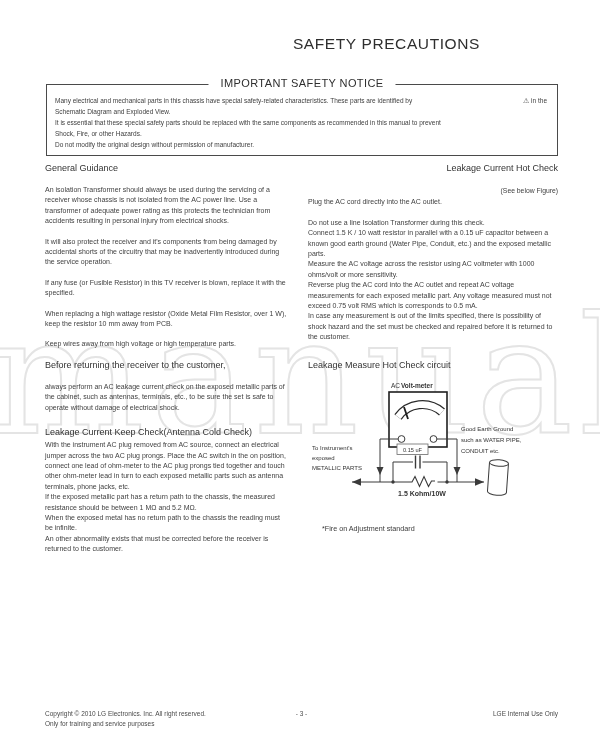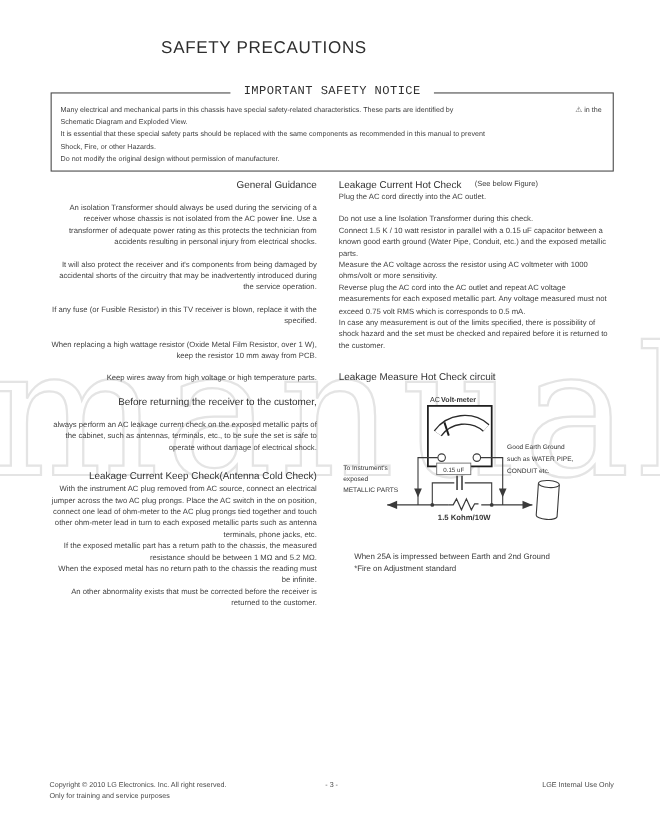--- a/index.html
+++ b/index.html
@@ -10,47 +10,47 @@
   }
   
   .watermark {
     position:absolute; left:-10px; top:294px; width:640px; height:200px;
     font-family:"DejaVu Serif", serif; font-size:163px; line-height:165px;
     letter-spacing:6px; white-space:nowrap; pointer-events:none; z-index:1;
   }
   .wm-outline { color:transparent; -webkit-text-stroke:2px #e4e4e4; }
   
   .doc-title {
-    position:absolute; top:35px; left:0; width:480px; text-align:center;
+    position:absolute; top:35px; left:0; width:480px; text-align:right;
     font-size:15.5px; letter-spacing:0.6px; color:#2e2e2e; z-index:2;
   }
   
   .notice-box {
     position:absolute; top:84px; left:46px; width:512px; height:72px;
     border:1.2px solid #4a4a4a; z-index:2; background:transparent;
   }
   .notice-legend {
     position:absolute; top:-8px; left:50%; transform:translateX(-50%);
     background:#ffffff; padding:0 12px; font-size:11px; letter-spacing:0.4px;
-    color:#2e2e2e; white-space:nowrap;font-family:Liberation Mono, monospace;
+    color:#2e2e2e; white-space:nowrap;
   }
   .notice-body { padding:10px 10px 0 8px; font-size:6.5px; line-height:11px; color:#3d3d3d; }
   .notice-row1 { display:flex; justify-content:space-between; }
   .warn { font-size:7px; }
   
   .col { position:absolute; top:163px; z-index:2; font-size:7px; line-height:10.4px; }
-  .col-left  { left:45px;  width:243px;text-align:right; }
+  .col-left  { left:45px;  width:243px; }
   .col-right { left:308px; width:250px; }
   .h-section { font-size:9px; line-height:11px; color:#333; }
   .col-left .h1 { margin-bottom:11px; }
   .para { margin-bottom:10px; }
   .h-mid { margin:5px 0 11px 0; }
   .h-cold { margin-bottom:2px; }
   .tight div { margin:0; }
-  .hot-head-row { display:flex; align-items:center; gap:12px; margin-bottom:1px; }
+  .hot-head-row { display:flex; align-items:flex-end; gap:12px; margin-bottom:1px;flex-direction:column; }
   .hot-note { font-size:6.8px; color:#3d3d3d; }
   .intro { margin-bottom:10px; }
   .hot-body { margin-bottom:17px; }
   .h-circuit { margin-bottom:7px; }
   
   .circuit-svg { display:block; margin-left:-3px; }
   .caption { padding-left:14px; font-size:7.2px; line-height:10.6px; color:#3a3a3a; margin-top:13px; }
   .omega { font-size:9.5px; margin-left:38px; font-weight:bold; }
   
   .footer {
@@ -161,21 +161,20 @@
       <text x="156" y="64" font-size="6">such as WATER PIPE,</text>
       <text x="156" y="75" font-size="6">CONDUIT etc.</text>
 
       <g transform="rotate(4 193 99)">
         <path d="M 183.5 85 V 114 A 9.5 3.2 0 0 0 202.5 114 V 85" fill="#ffffff" stroke="#3a3a3a" stroke-width="1"></path>
         <ellipse cx="193" cy="85" rx="9.5" ry="3.2" fill="#ffffff" stroke="#3a3a3a" stroke-width="1"></ellipse>
       </g>
     </svg>
 
     <div class="caption">
-      <div>When 25A is impressed between Earth and 2nd Ground</div>
       <div>*Fire on Adjustment standard</div>
     </div>
   </div>
 
   <div class="footer">
     <div>Copyright  © 2010 LG Electronics. Inc. All right reserved.</div>
     <div>Only for training and service purposes</div>
     <div class="footer-center">- 3 -</div>
     <div class="footer-right">LGE Internal Use Only</div>
   </div>

